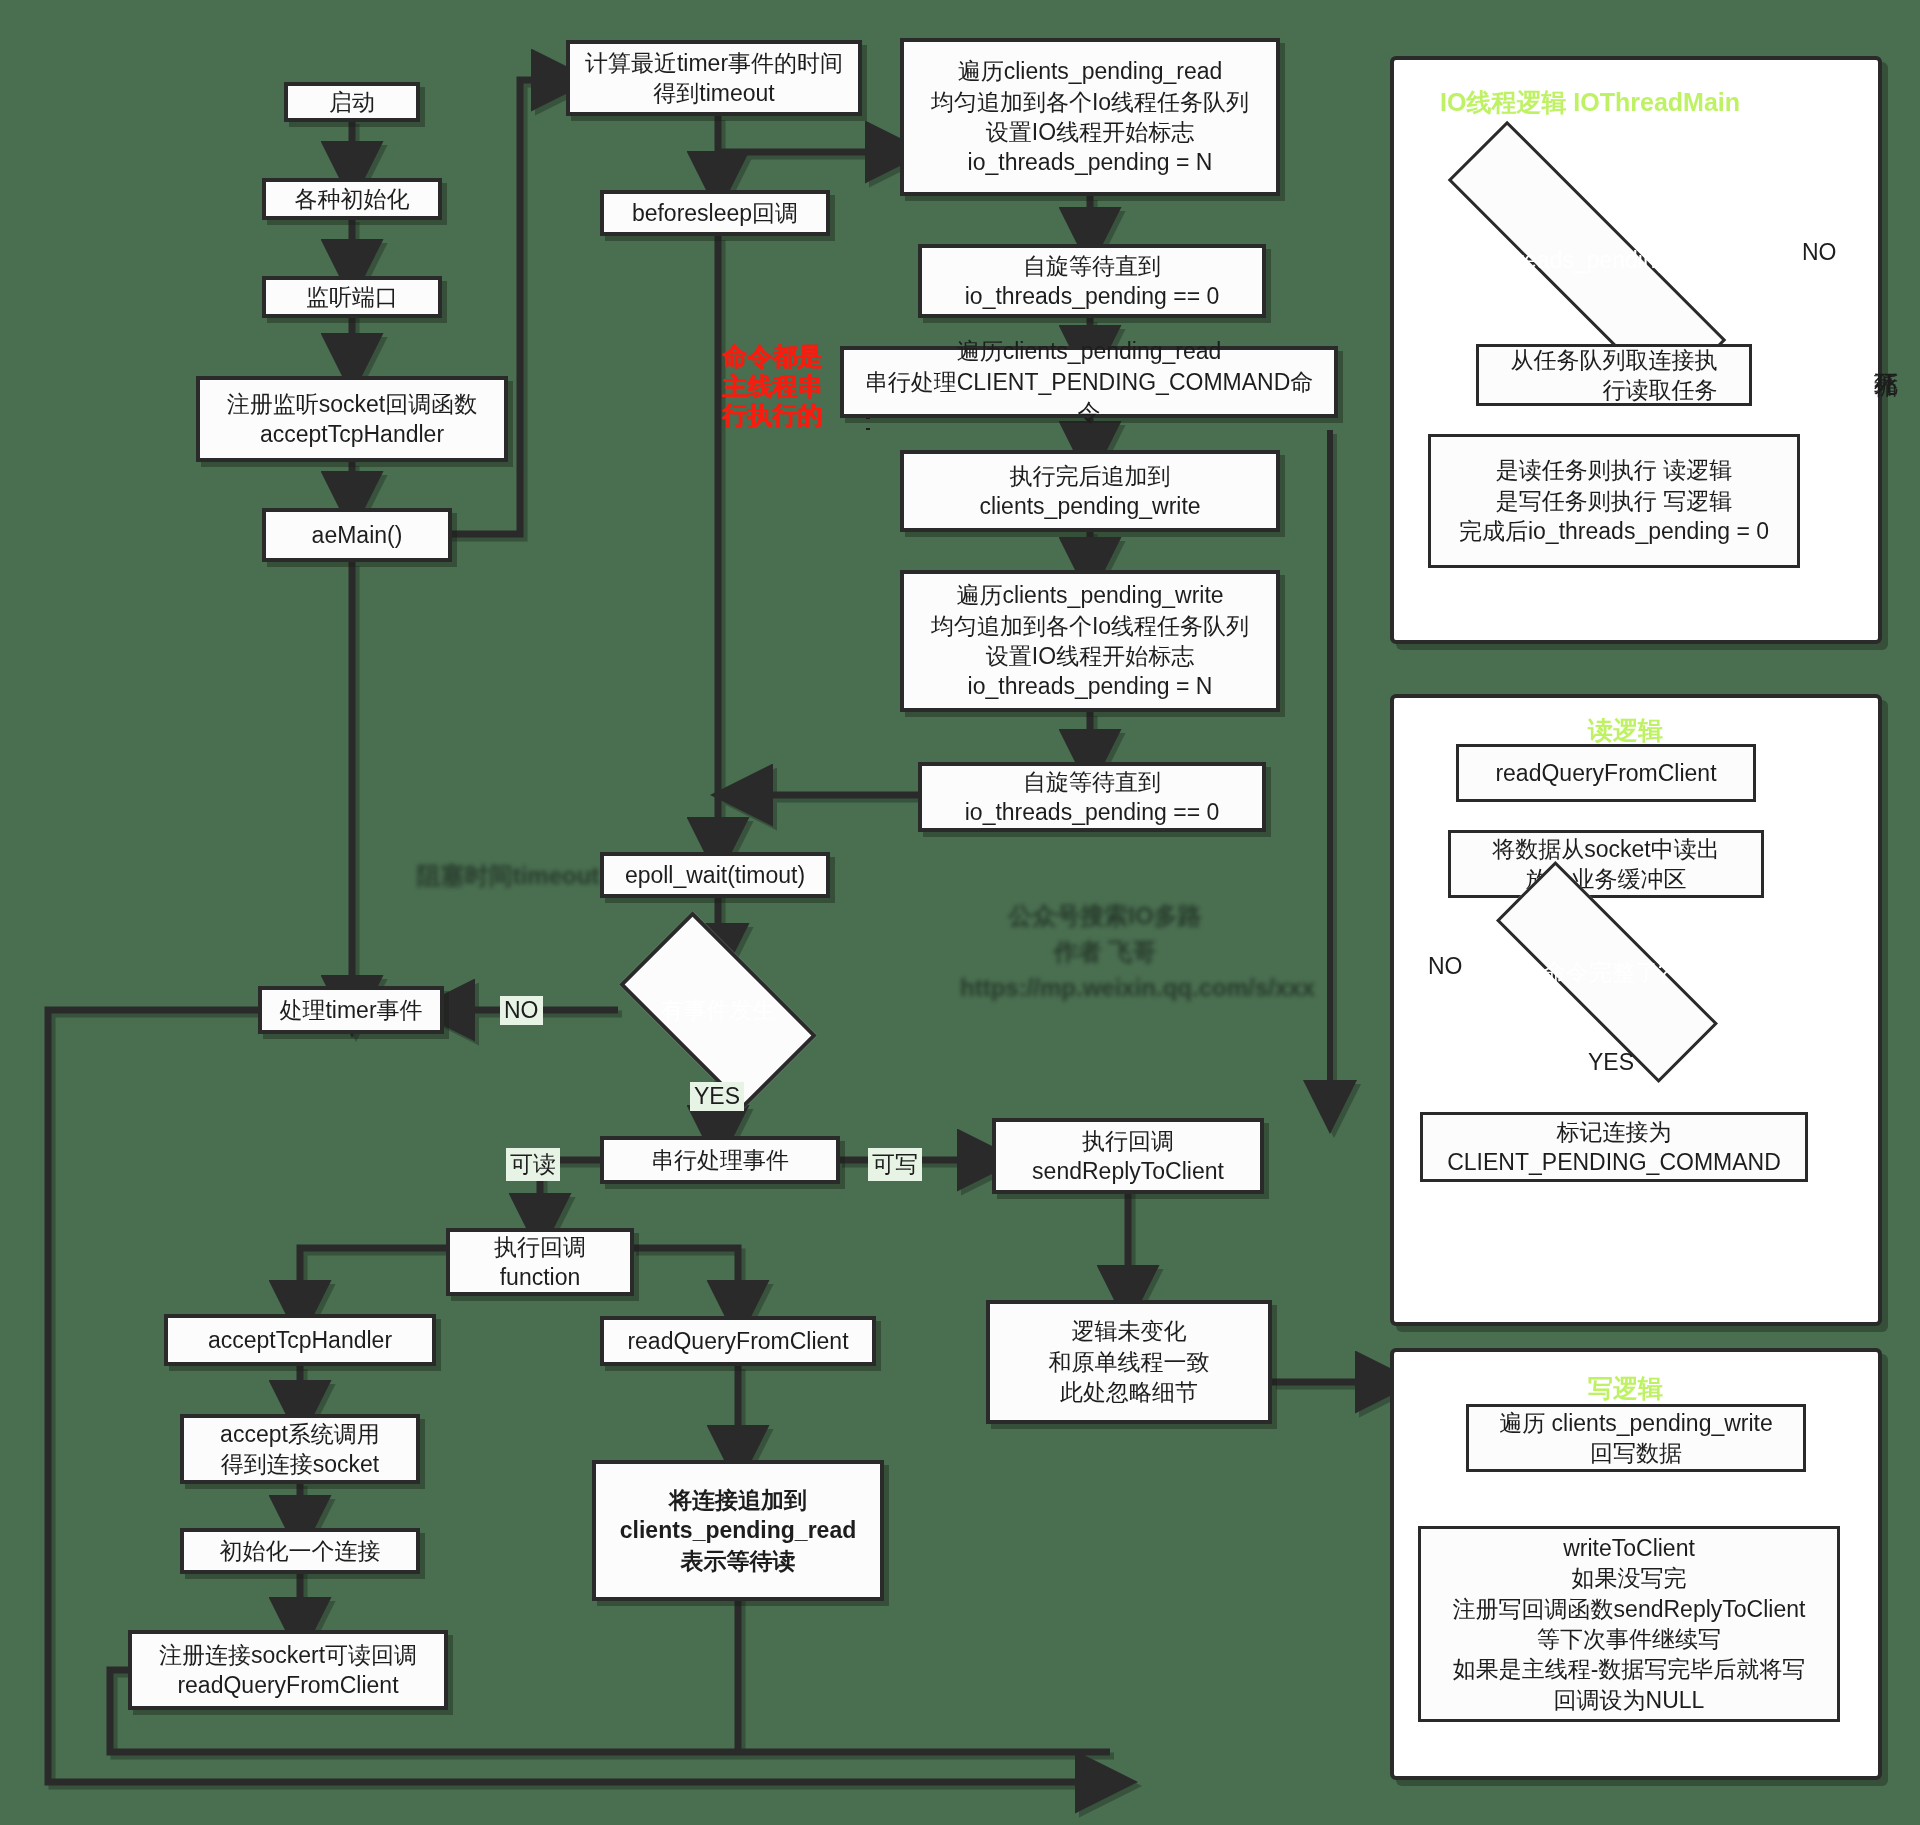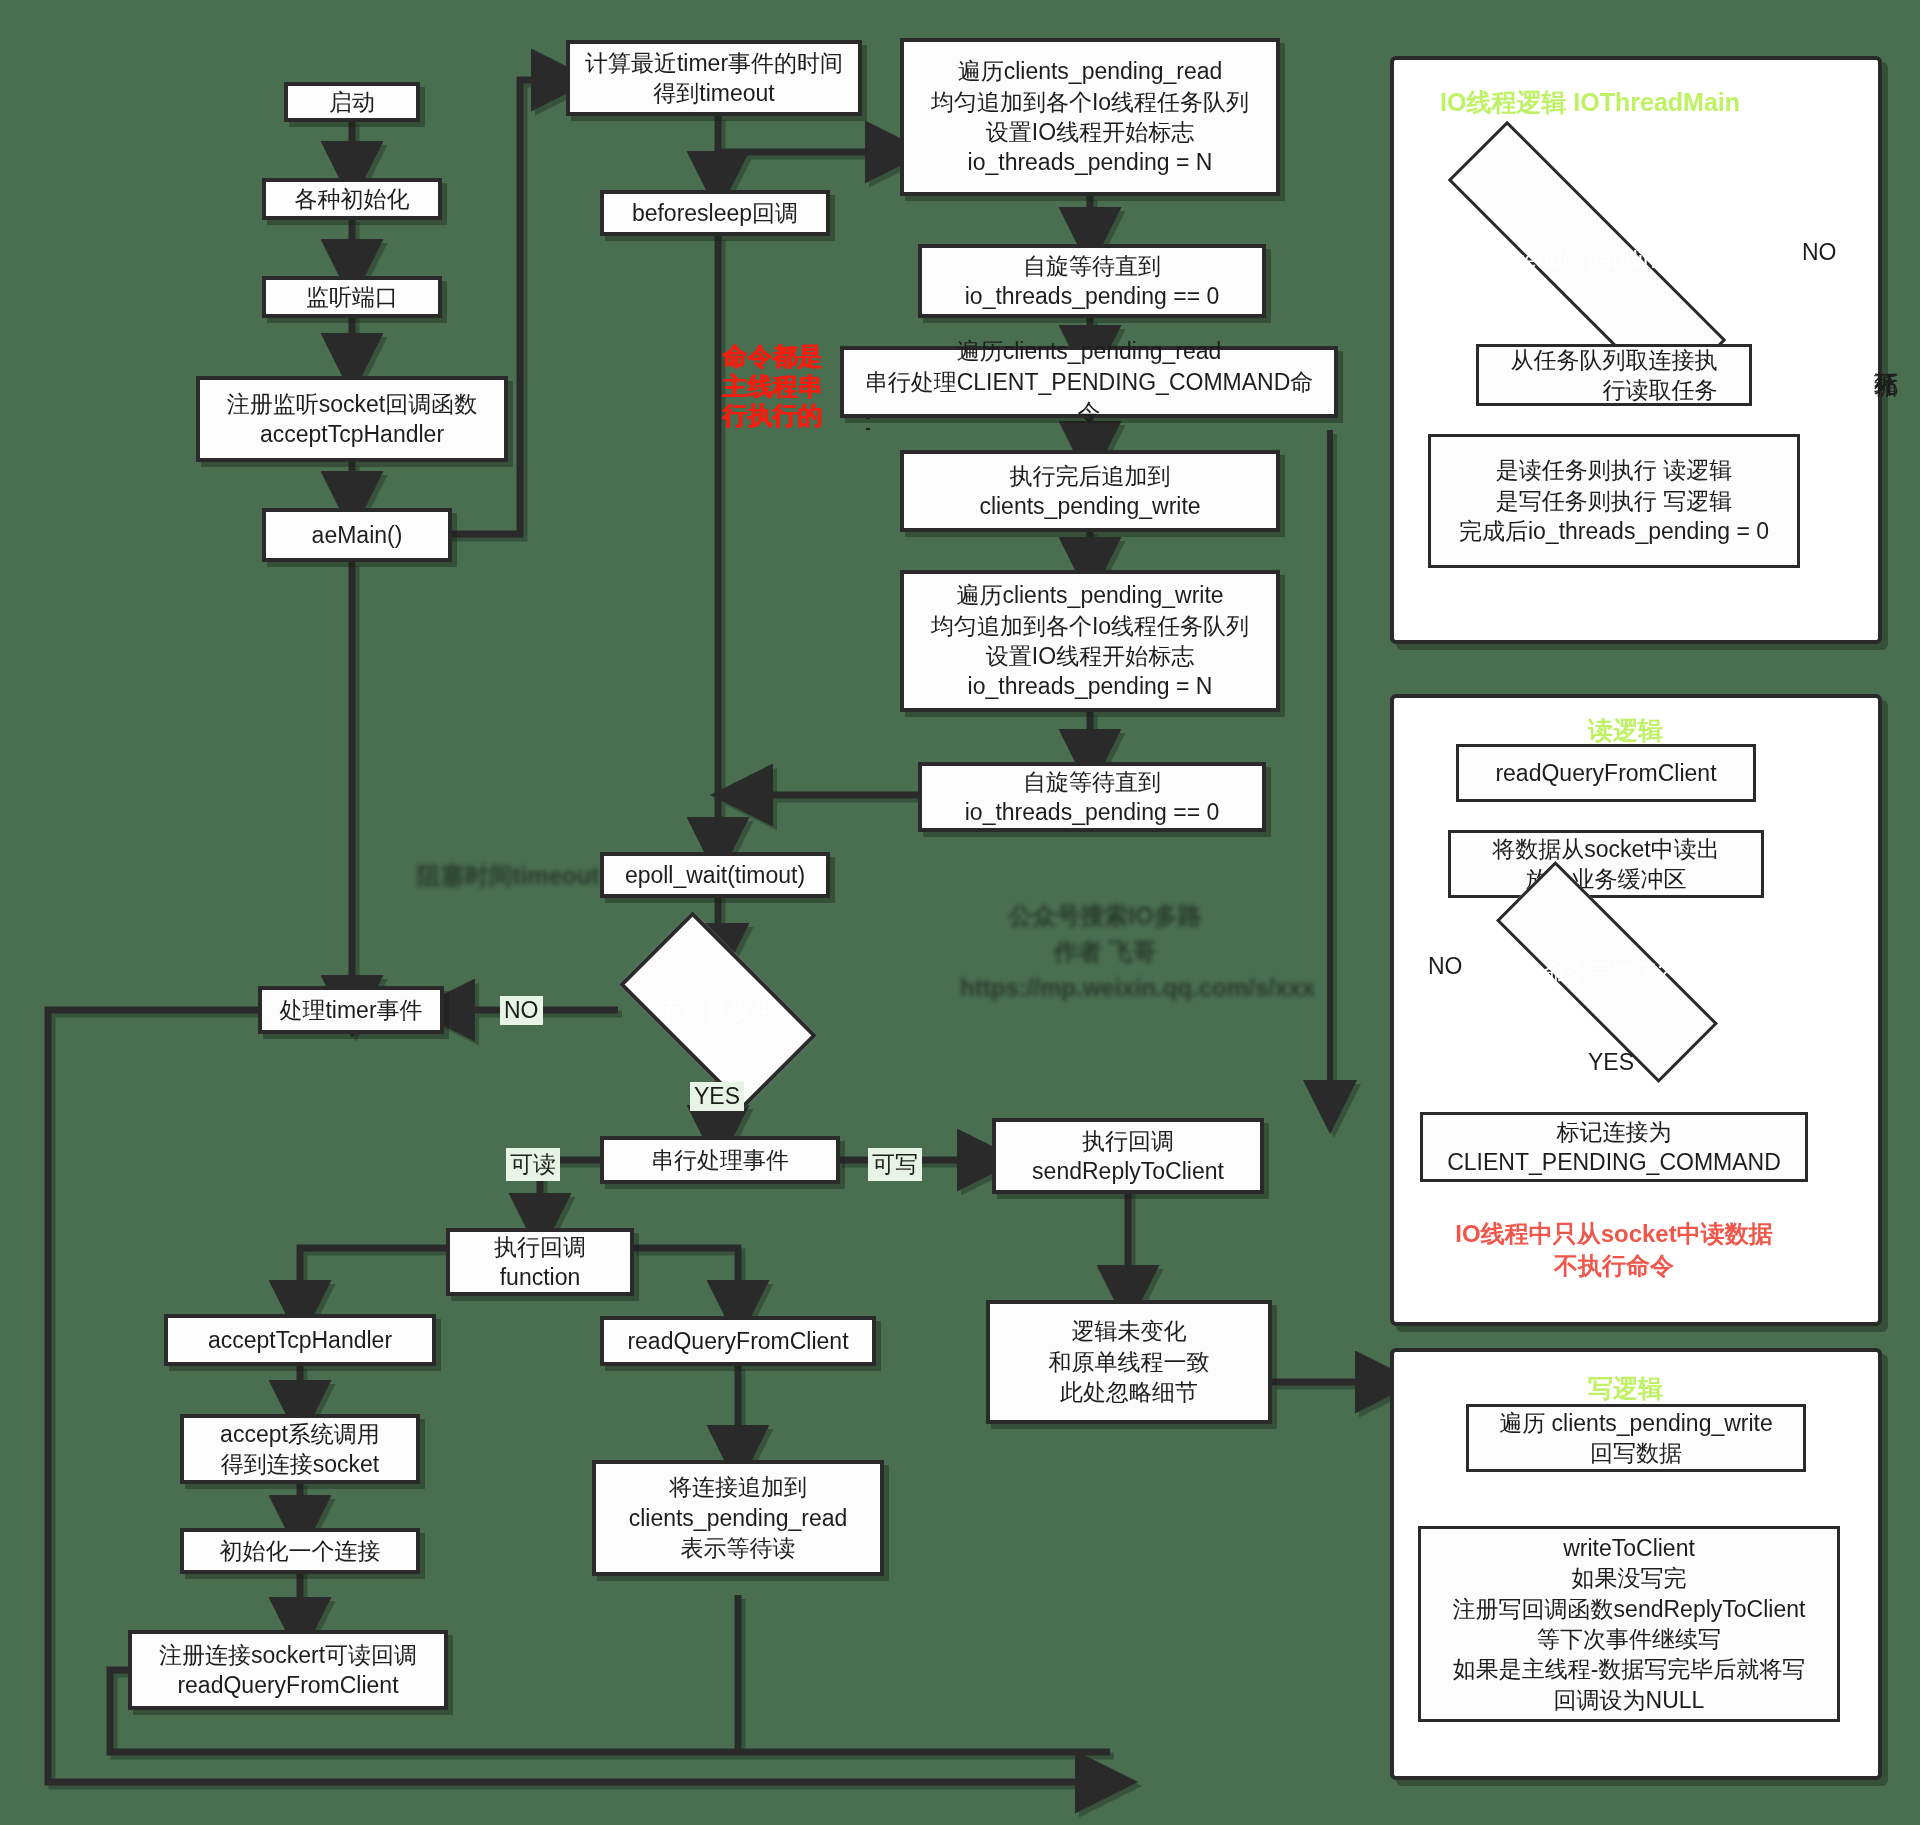--- a/index.html
+++ b/index.html
@@ -316,21 +316,21 @@
 
   <div class="node" style="left:128px;top:1630px;width:320px;height:80px;">
     <span>注册连接sockert可读回调
 readQueryFromClient</span>
   </div>
 
   <div class="node" style="left:600px;top:1316px;width:276px;height:50px;">
     <span>readQueryFromClient</span>
   </div>
 
-  <div class="node" style="left:592px;top:1460px;width:292px;height:116px;">
+  <div class="node" style="left:592px;top:1460px;width:292px;height:141px;font-weight:bold;">
     <span>将连接追加到
 clients_pending_read
 表示等待读</span>
   </div>
 
   <div class="node" style="left:992px;top:1118px;width:272px;height:76px;">
     <span>执行回调
 sendReplyToClient</span>
   </div>
 
@@ -399,22 +399,20 @@
   </div>
 
   <div class="elabel nobg" style="left:1424px;top:952px;">NO</div>
   <div class="elabel nobg" style="left:1584px;top:1048px;">YES</div>
 
   <div class="node plain" style="left:1420px;top:1112px;width:388px;height:70px;">
     <span>标记连接为
 CLIENT_PENDING_COMMAND</span>
   </div>
 
-  <div class="panel-note" style="left:1414px;top:1218px;width:400px;">IO线程中只从socket中读数据
-不执行命令</div>
 
   <div class="panel" style="left:1390px;top:1348px;width:492px;height:432px;"></div>
   <div class="panel-title" style="left:1588px;top:1372px;">写逻辑</div>
 
   <svg class="wires" viewBox="0 0 1920 1825">
     <g stroke="#2a2a2a" stroke-width="4" fill="none">
       <path d="M1626,1472 L1626,1524" marker-end="url(#ah)"></path>
     </g>
   </svg>
 

